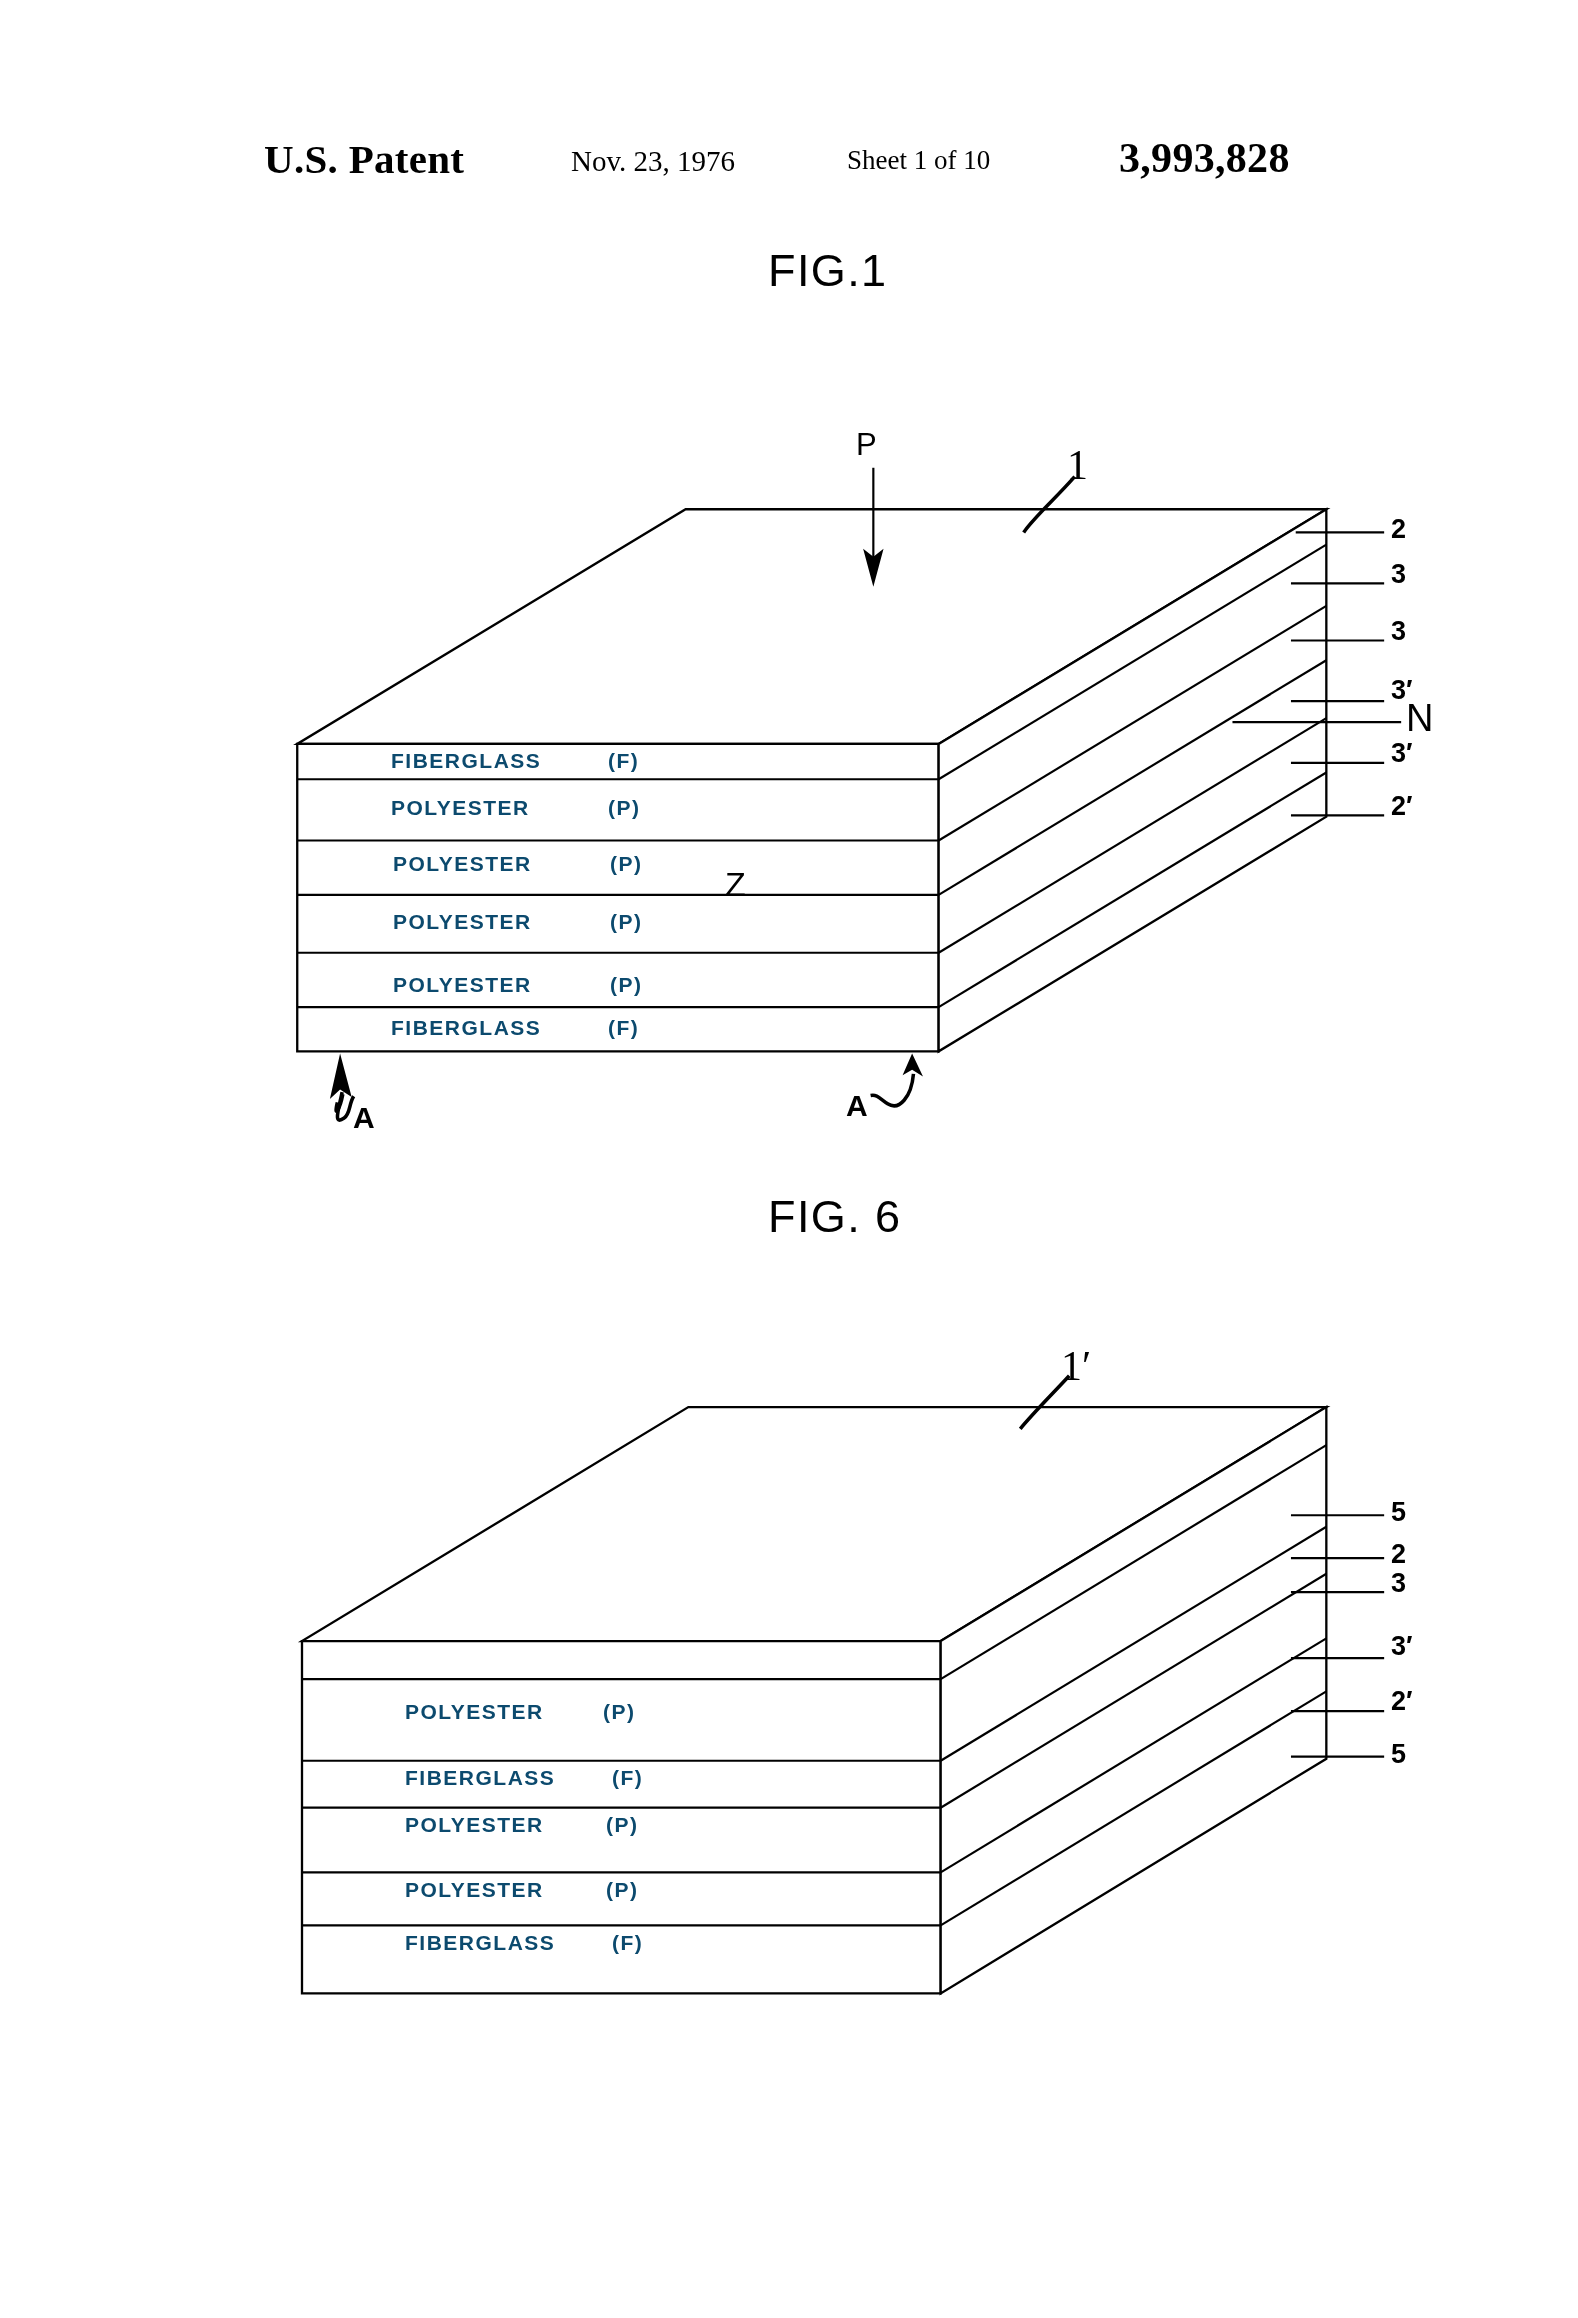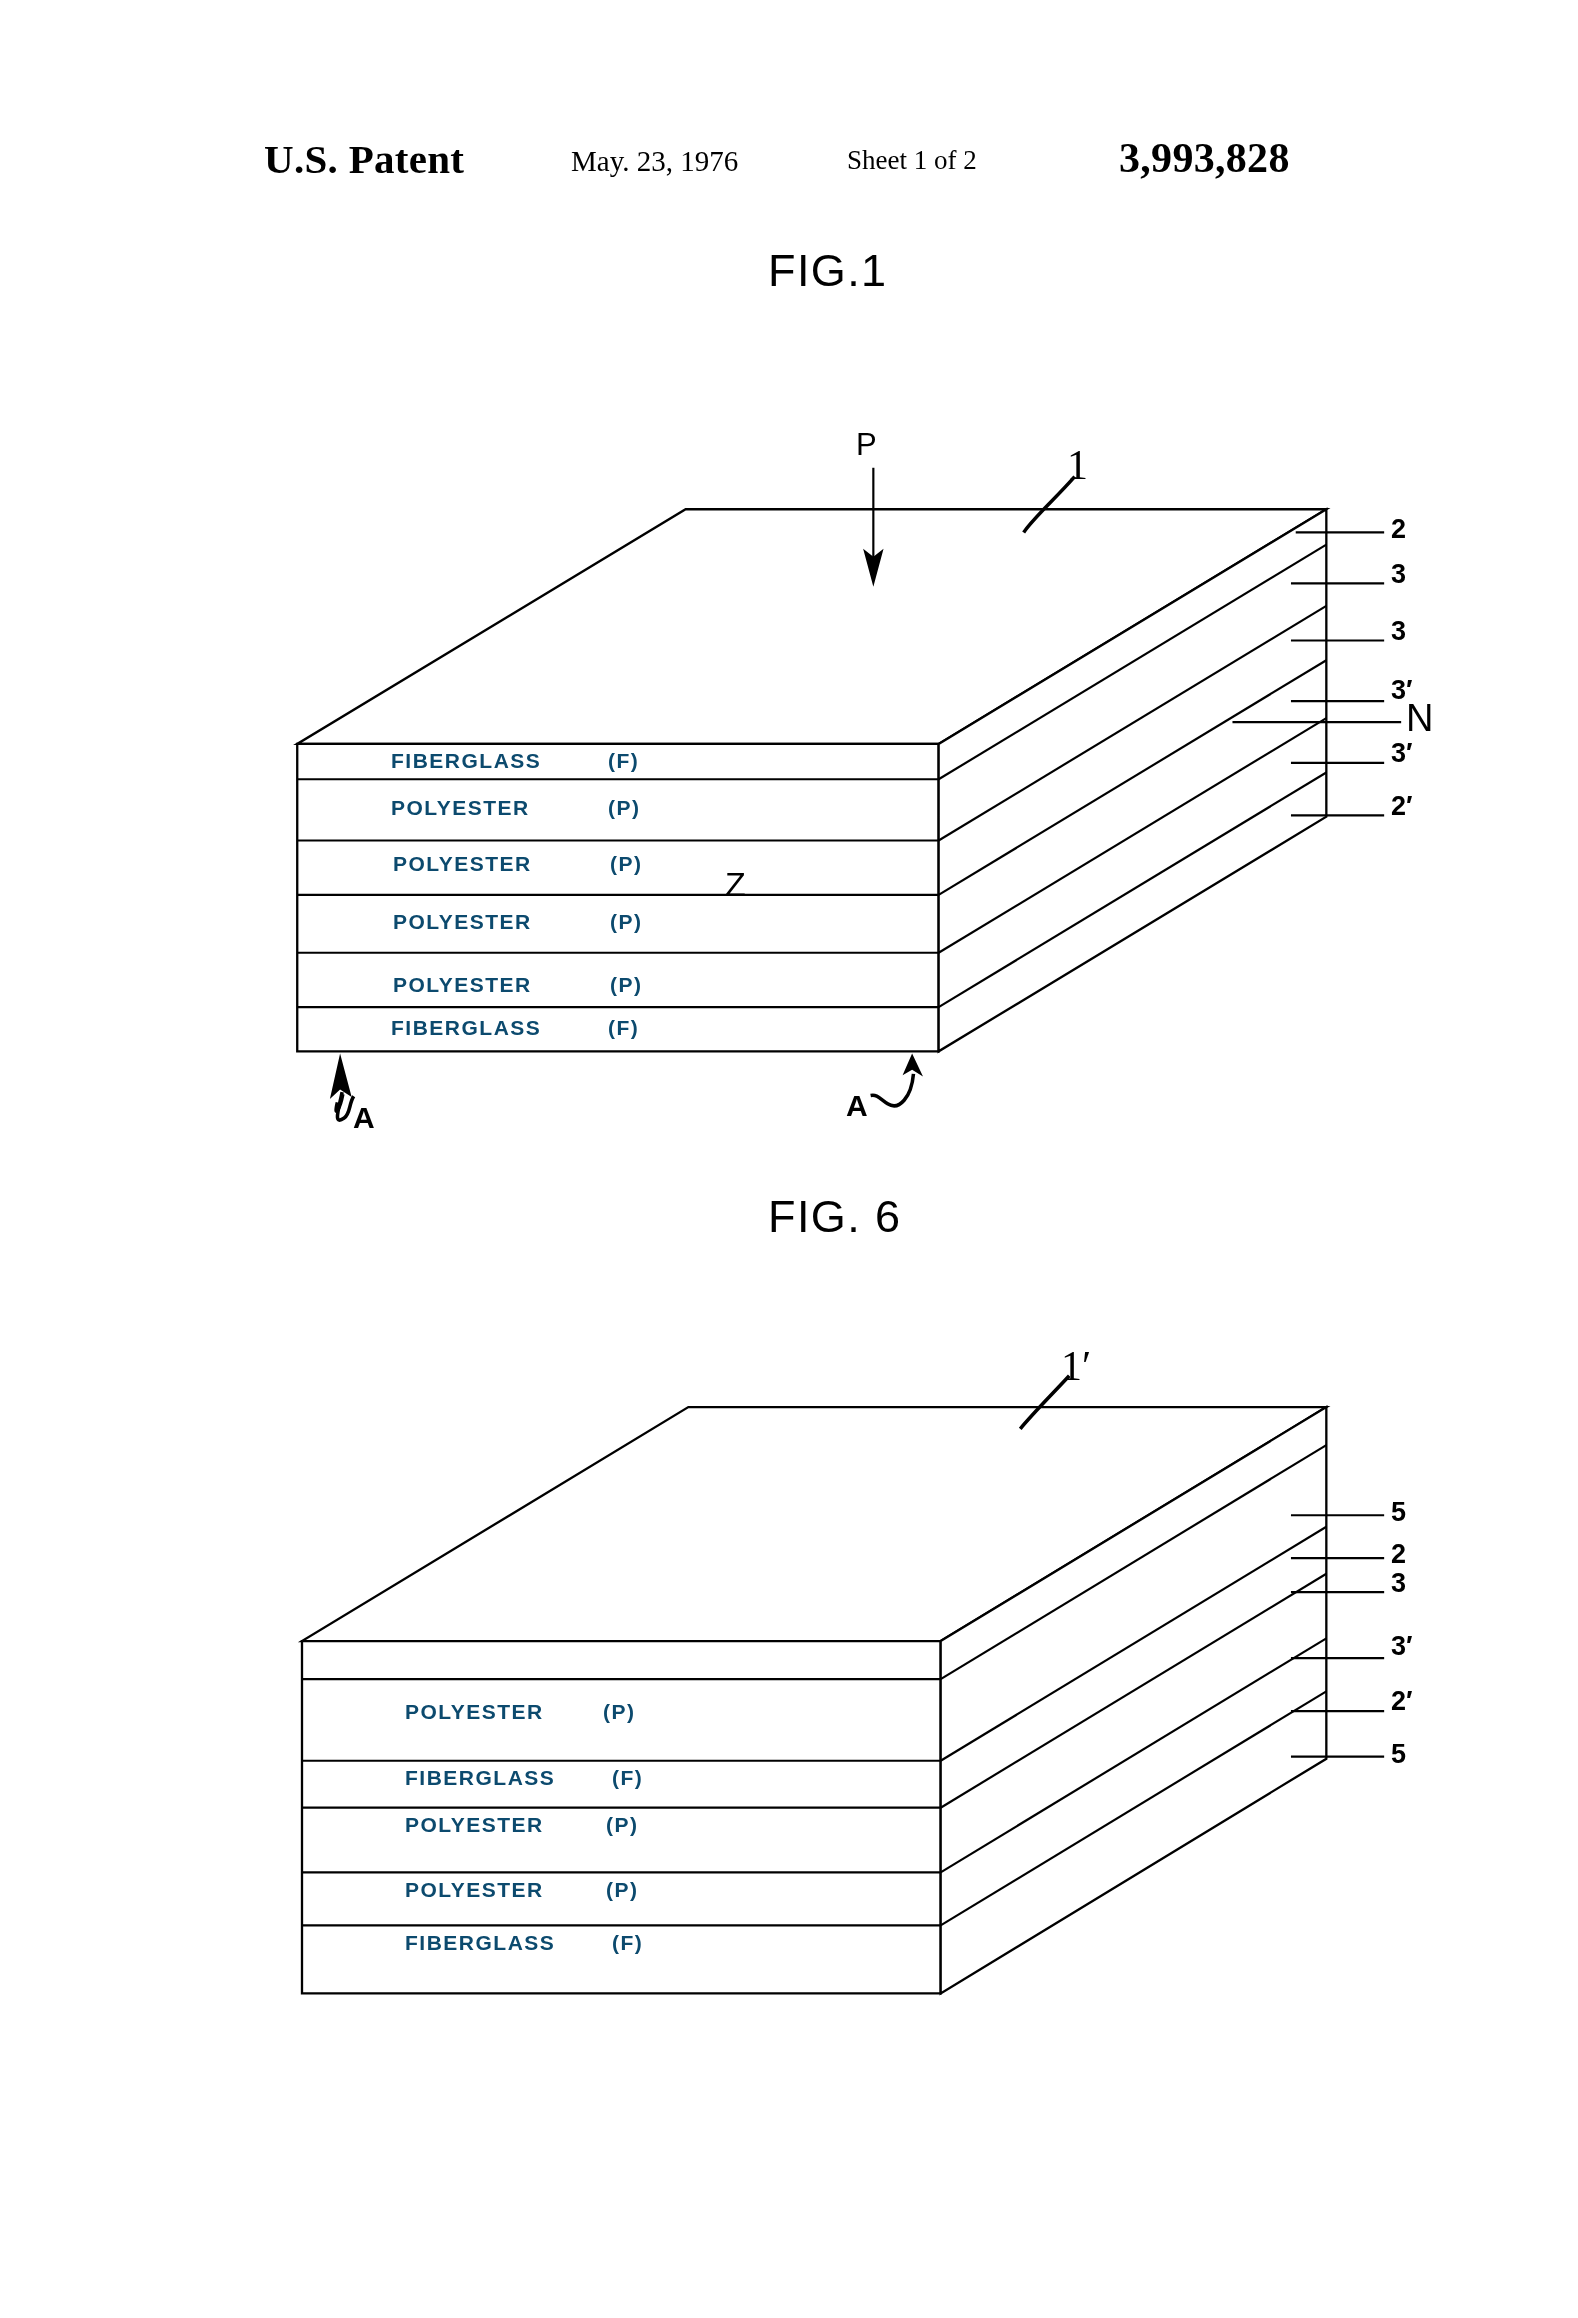--- a/index.html
+++ b/index.html
@@ -145,22 +145,22 @@
     font-weight: bold;
     color: #000;
     white-space: nowrap;
   }
 </style>
 </head>
 <body>
 
 <div id="patent-header">
   <span class="hdr-office">U.S. Patent</span>
-  <span class="hdr-date">May. 23, 1976</span>
-  <span class="hdr-sheet">Sheet 1 of 2</span>
+  <span class="hdr-date">Nov. 23, 1976</span>
+  <span class="hdr-sheet">Sheet 1 of 10</span>
   <span class="hdr-number">3,993,828</span>
 </div>
 
 <div class="fig-title" id="fig1-title">FIG.1</div>
 <div class="fig-title" id="fig2-title">FIG. 6</div>
 
 <svg id="drawing-canvas" viewBox="0 0 2320 3408" xmlns="http://www.w3.org/2000/svg">
 
   <g>
 

